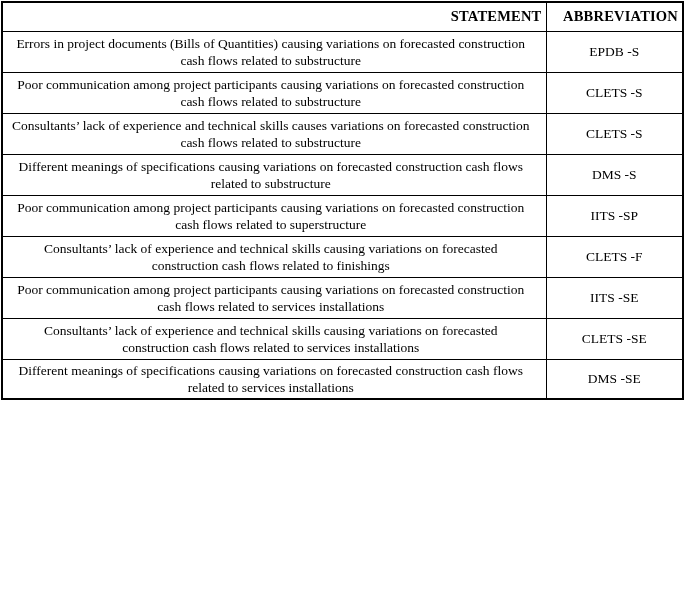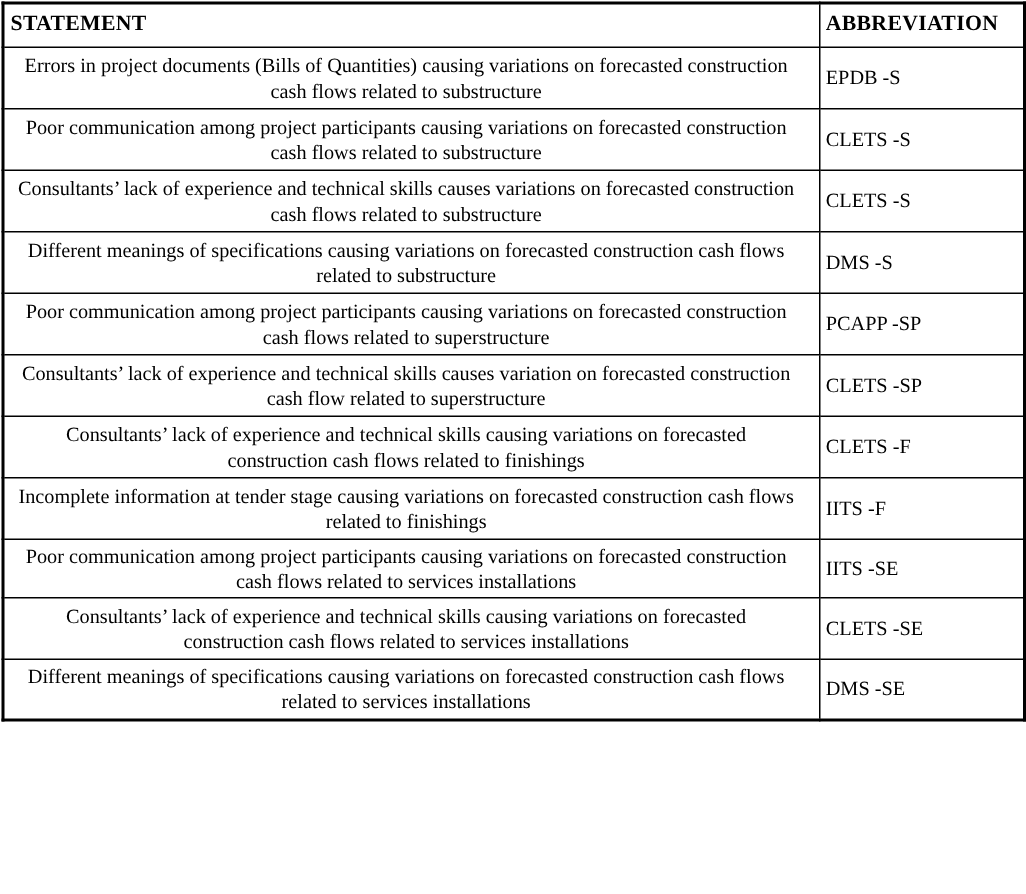--- a/index.html
+++ b/index.html
@@ -24,34 +24,35 @@
   col.abbreviation-col { width: 137px; }
   th, td {
     border: 1px solid #000000;
     vertical-align: middle;
     overflow: hidden;
   }
   thead tr { height: 29px; }
   th {
     font-weight: bold;
     font-size: 14.5px;
-    text-align: left;
+    text-align: right;
     letter-spacing: 0.2px;
     padding: 2px 4px;
   }
   tbody tr { height: 41px; }
   
   tbody tr:nth-child(9) { height: 29px; }
   td.statement {
     text-align: center;
     padding: 2px 14px 2px 7px;
     font-size: 13.5px;
     line-height: 17px;
   }
   td.abbreviation {
+    text-align: center;
     font-size: 13.5px;
     padding: 2px 4px;
     white-space: nowrap;
   }
 </style>
 </head>
 <body>
 
 <table class="doc-table">
   <colgroup>
@@ -76,33 +77,25 @@
       <tr>
         <td class="statement">Consultants’ lack of experience and technical skills causes variations on forecasted construction cash flows related to substructure</td>
         <td class="abbreviation">CLETS -S</td>
       </tr>
       <tr>
         <td class="statement">Different meanings of specifications causing variations on forecasted construction cash flows related to substructure</td>
         <td class="abbreviation">DMS -S</td>
       </tr>
       <tr>
         <td class="statement">Poor communication among project participants causing variations on forecasted construction cash flows related to superstructure</td>
-        <td class="abbreviation">PCAPP -SP</td>
-      </tr>
-      <tr>
-        <td class="statement">Consultants’ lack of experience and technical skills causes variation on forecasted construction cash flow related to superstructure</td>
-        <td class="abbreviation">CLETS -SP</td>
+        <td class="abbreviation">IITS -SP</td>
       </tr>
       <tr>
         <td class="statement">Consultants’ lack of experience and technical skills causing variations on forecasted construction cash flows related to finishings</td>
         <td class="abbreviation">CLETS -F</td>
-      </tr>
-      <tr>
-        <td class="statement">Incomplete information at tender stage causing variations on forecasted construction cash flows related to finishings</td>
-        <td class="abbreviation">IITS -F</td>
       </tr>
       <tr>
         <td class="statement">Poor communication among project participants causing variations on forecasted construction cash flows related to services installations</td>
         <td class="abbreviation">IITS -SE</td>
       </tr>
       <tr>
         <td class="statement">Consultants’ lack of experience and technical skills causing variations on forecasted construction cash flows related to services installations</td>
         <td class="abbreviation">CLETS -SE</td>
       </tr>
       <tr>

